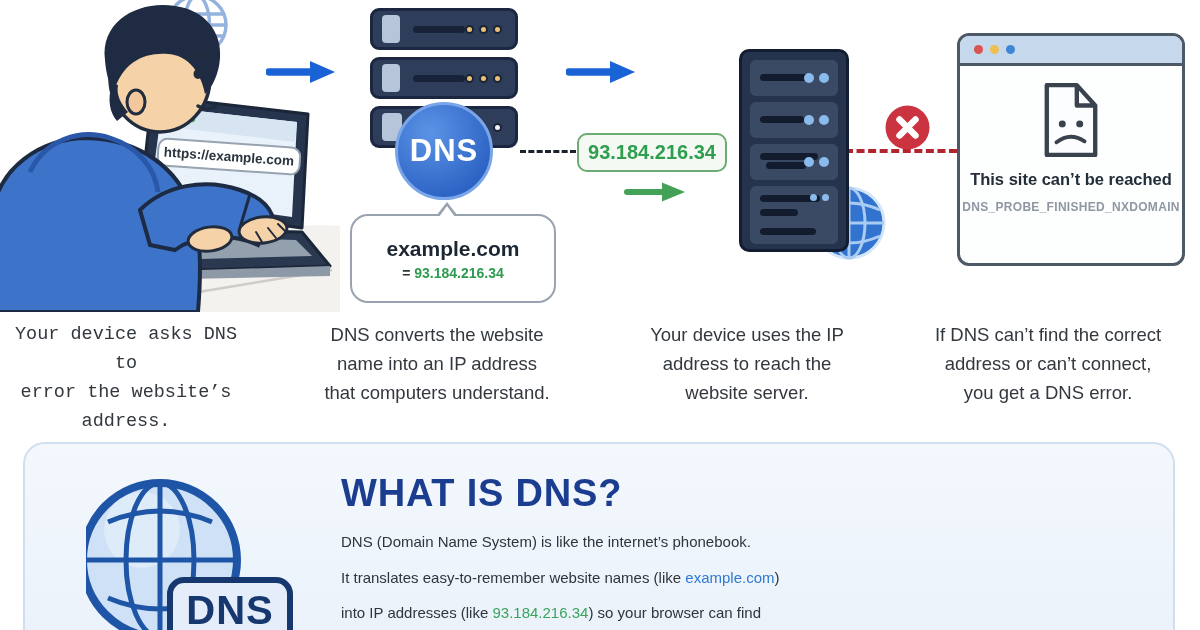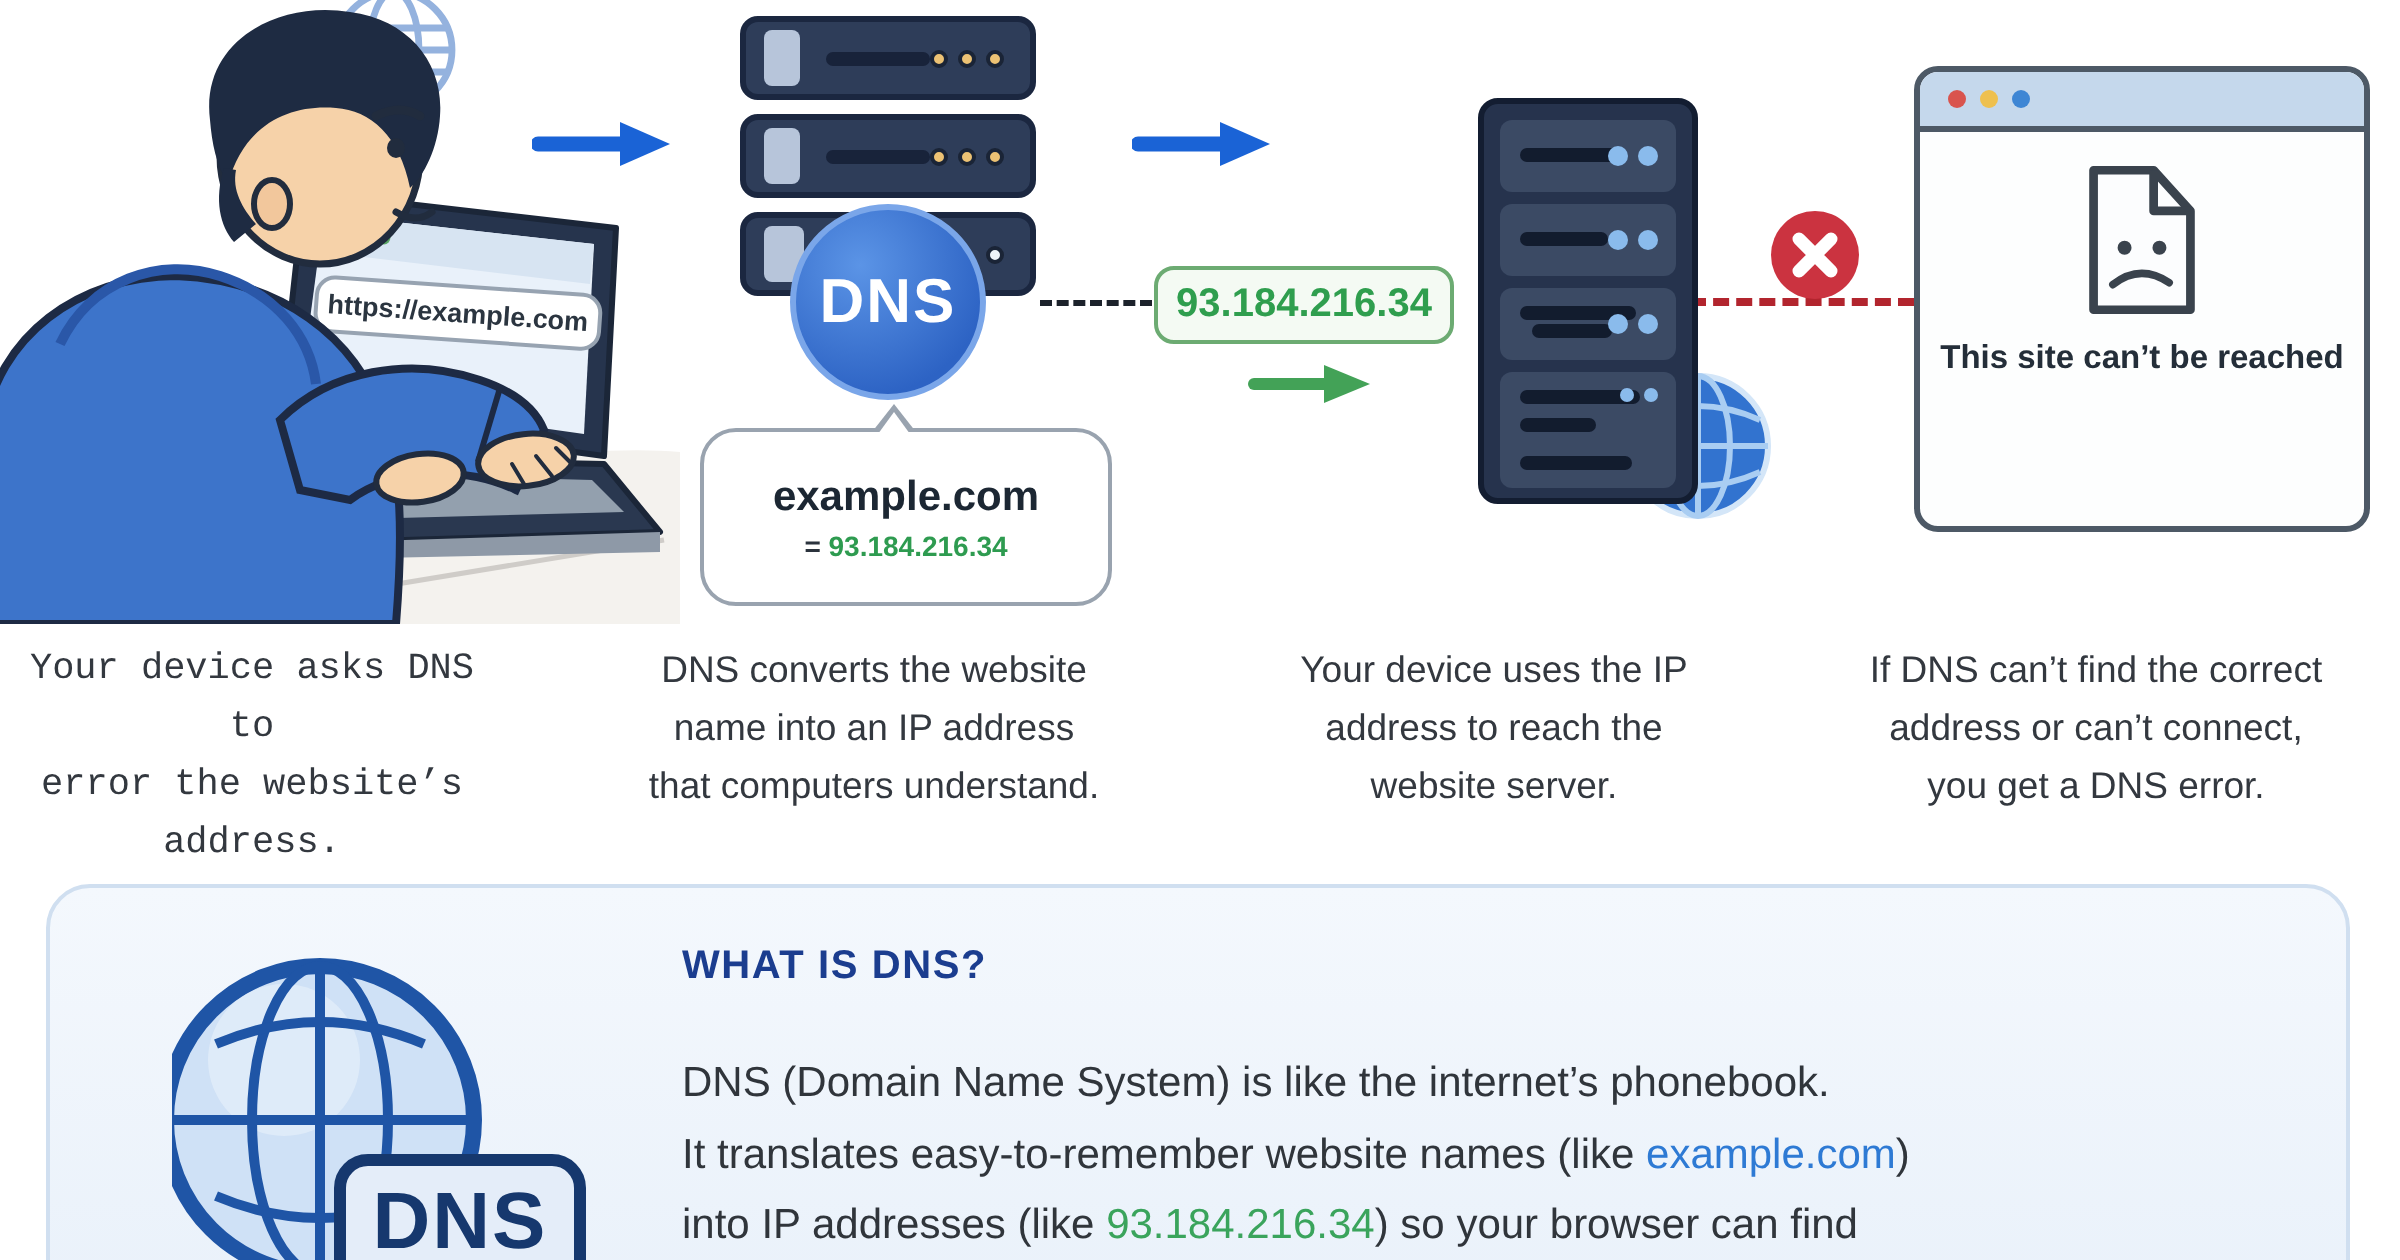--- a/index.html
+++ b/index.html
@@ -74,22 +74,22 @@
   .c1 { left:8px;   width:236px;font-family:Liberation Mono, monospace; }
   .c2 { left:302px; width:270px; }
   .c3 { left:622px; width:250px; }
   .c4 { left:902px; width:292px; }
 
   
   .info-panel { left:23px; top:442px; width:1152px; height:220px;
     background:linear-gradient(180deg,#f4f8fd 0%, #e9f1fa 100%);
     border:2px solid #d0dff0; border-radius:22px; z-index:1; }
   .globe-dns { left:86px; top:464px; z-index:2; }
-  .info-heading { left:341px; top:472px; font-size:20px; font-weight:800; color:#1b3d8f; letter-spacing:0.8px; z-index:2; }
-  .info-body { left:341px; top:524px; width:800px; font-size:21px; line-height:35.5px; color:#30353b; z-index:2; }
+  .info-heading { left:341px; top:472px; font-size:38px; font-weight:800; color:#1b3d8f; letter-spacing:0.8px; z-index:2; }
+  .info-body { left:341px; top:524px; width:800px; font-size:15px; line-height:35.5px; color:#30353b; z-index:2; }
   .t-link { color:#2e7ad4; }
   .t-green { color:#3aa45c; }
 </style>
 </head>
 <body>
 
 <div class="stage">
 
   <svg class="abs" style="left:0;top:0;" width="340" height="312" viewBox="0 0 340 312">
 
@@ -255,20 +255,21 @@
       <span class="tdot" style="background:#3e86d4;"></span>
     </div>
     <svg class="err-doc" width="62" height="78" viewBox="0 0 64 80">
       <path d="M7,4 H38 L57,25 V76 H7 Z" fill="#fcfdfe" stroke="#3a434d" stroke-width="4.5" stroke-linejoin="round"></path>
       <path d="M38,4 V25 H57" fill="none" stroke="#3a434d" stroke-width="4.5" stroke-linejoin="round"></path>
       <circle cx="23" cy="44" r="3.6" fill="#3a434d"></circle>
       <circle cx="41" cy="44" r="3.6" fill="#3a434d"></circle>
       <path d="M17,63 Q31,52 46,62" fill="none" stroke="#3a434d" stroke-width="4" stroke-linecap="round"></path>
     </svg>
     <div class="err-title">This site can’t be reached</div>
+    <div class="err-code">DNS_PROBE_FINISHED_NXDOMAIN</div>
   </div>
 
   <div class="abs caption c1">
     <span class="cap-line">Your device asks DNS to</span>
     <span class="cap-line">error the website’s address.</span>
   </div>
   <div class="abs caption c3">
     <span class="cap-line">Your device uses the IP</span>
     <span class="cap-line">address to reach the</span>
     <span class="cap-line">website server.</span>

